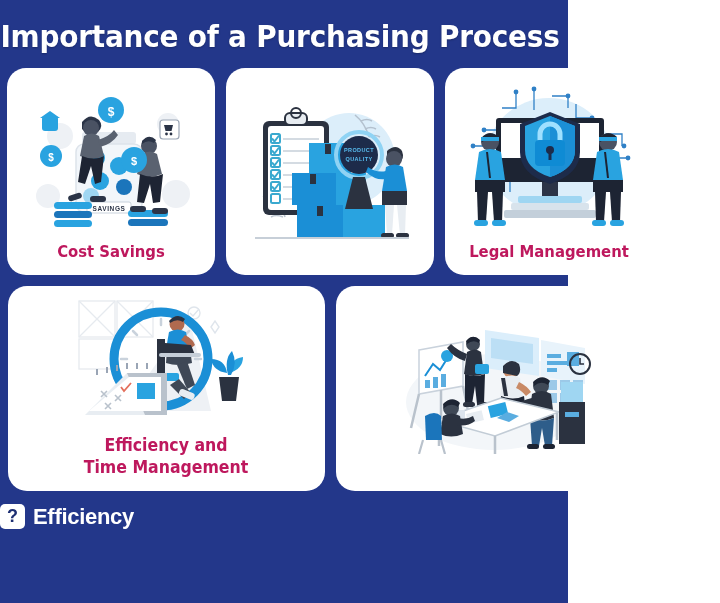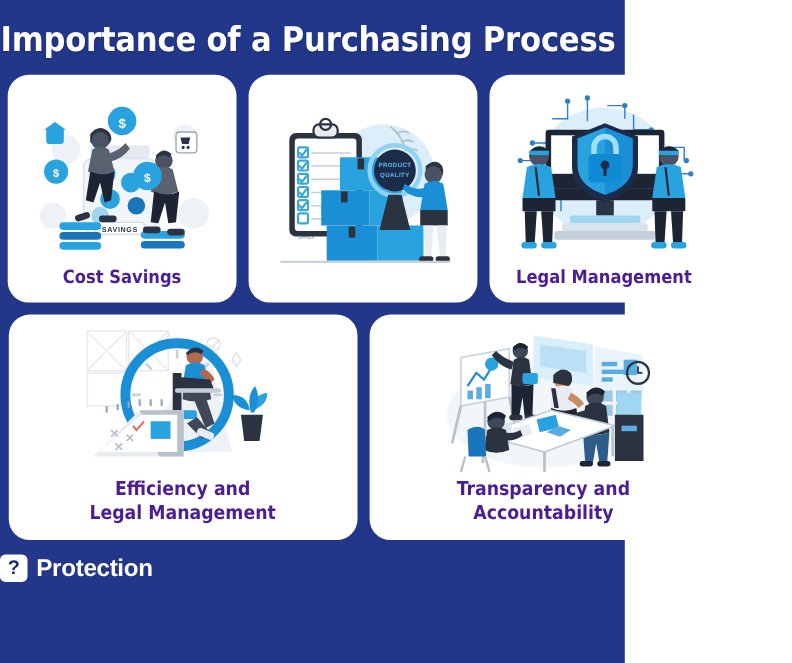--- a/index.html
+++ b/index.html
@@ -65,21 +65,21 @@
   .card-art {
     flex: 1 1 auto;
     width: 100%;
     display: flex;
     align-items: center;
     justify-content: center;
     min-height: 0;
   }
   .card-art svg { display: block; }
   .card-label {
-    color: #4c1d95;
+    color: #be185d;
     font-family: "DejaVu Sans Condensed", "Liberation Sans Narrow", "Liberation Sans", sans-serif;
     font-weight: bold;
     font-size: 16.5px;
     line-height: 1.25;
     text-align: center;
     padding: 2px 4px 4px;
     white-space: pre-line;
   }
   .row-bottom .card-label { font-size: 17.5px; }
 
@@ -420,21 +420,21 @@
 
             <g>
               <path d="M166 74 q-14 -2 -16 -14 q14 0 16 14 z" fill="#1b8fd6"></path>
               <path d="M168 74 q14 -4 14 -16 q-14 2 -14 16 z" fill="#29a3e0"></path>
               <path d="M167 76 q-4 -16 4 -24 q6 12 -1 24 z" fill="#1b8fd6"></path>
               <path d="M158 78 h20 l-3 24 h-14 z" fill="#2b3240"></path>
             </g>
           </svg>
         </div>
         <div class="card-label">Efficiency and
-Legal Management</div>
+Time Management</div>
       </div>
 
       <div class="card">
         <div class="card-art">
           <svg width="210" height="130" viewBox="0 0 210 130">
             <ellipse cx="105" cy="78" rx="88" ry="48" fill="#f3f6f9"></ellipse>
 
             <path d="M96 6 L150 14 L150 52 L96 44 Z" fill="#dbeefb"></path>
             <path d="M102 14 L144 20 L144 40 L102 34 Z" fill="#bcdff5"></path>
             <path d="M152 16 L196 24 L196 60 L152 52 Z" fill="#e8f3fb"></path>
@@ -519,26 +519,24 @@
               <path d="M34 116 l-4 14 M52 116 l4 14" stroke="#b9c2cc" stroke-width="2.2" fill="none"></path>
             </g>
 
             <g>
               <path d="M172 58 h22 v20 h-22 z" fill="#9fd6f2"></path>
               <path d="M170 78 h26 v42 h-26 z" fill="#2b3240"></path>
               <rect x="176" y="88" width="14" height="5" fill="#5aade0"></rect>
             </g>
           </svg>
         </div>
-        <div class="card-label">Transparency and
-Accountability</div>
       </div>
     </div>
   </div>
 
   <div class="footer">
     <div class="logo-mark">
       <span>?</span>
     </div>
-    <div class="logo-text">Protection</div>
+    <div class="logo-text">Efficiency</div>
   </div>
 
 </div>
 
 </body></html>

